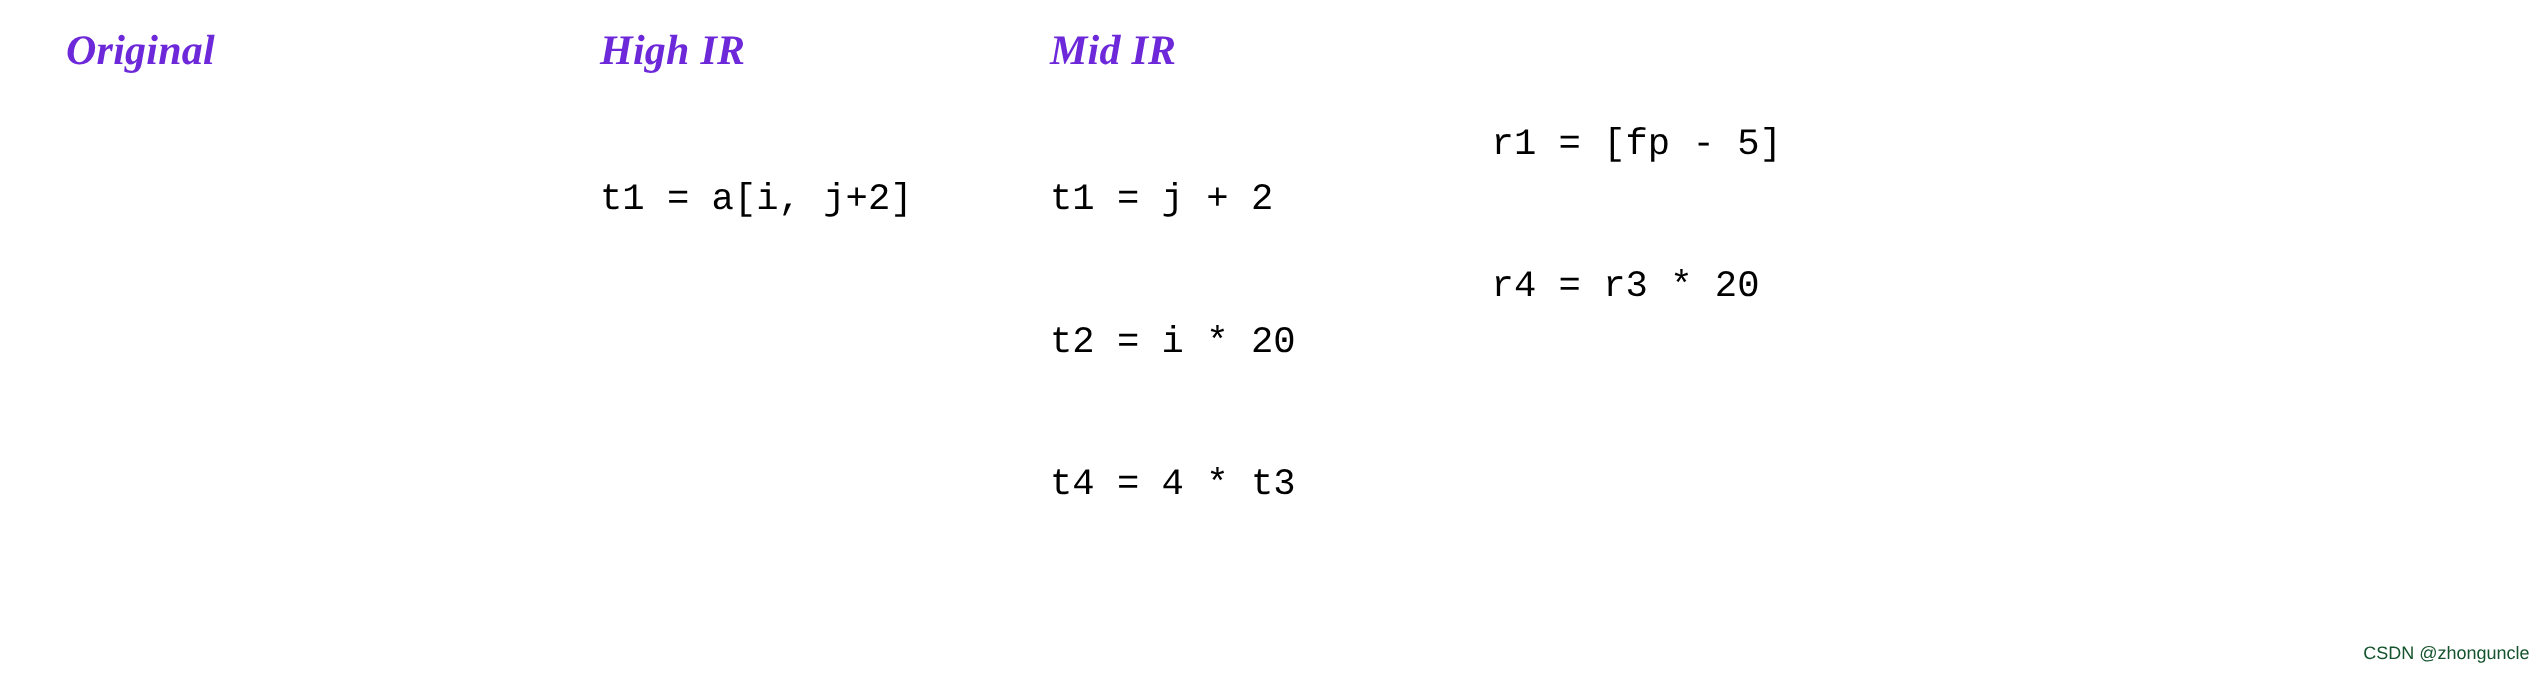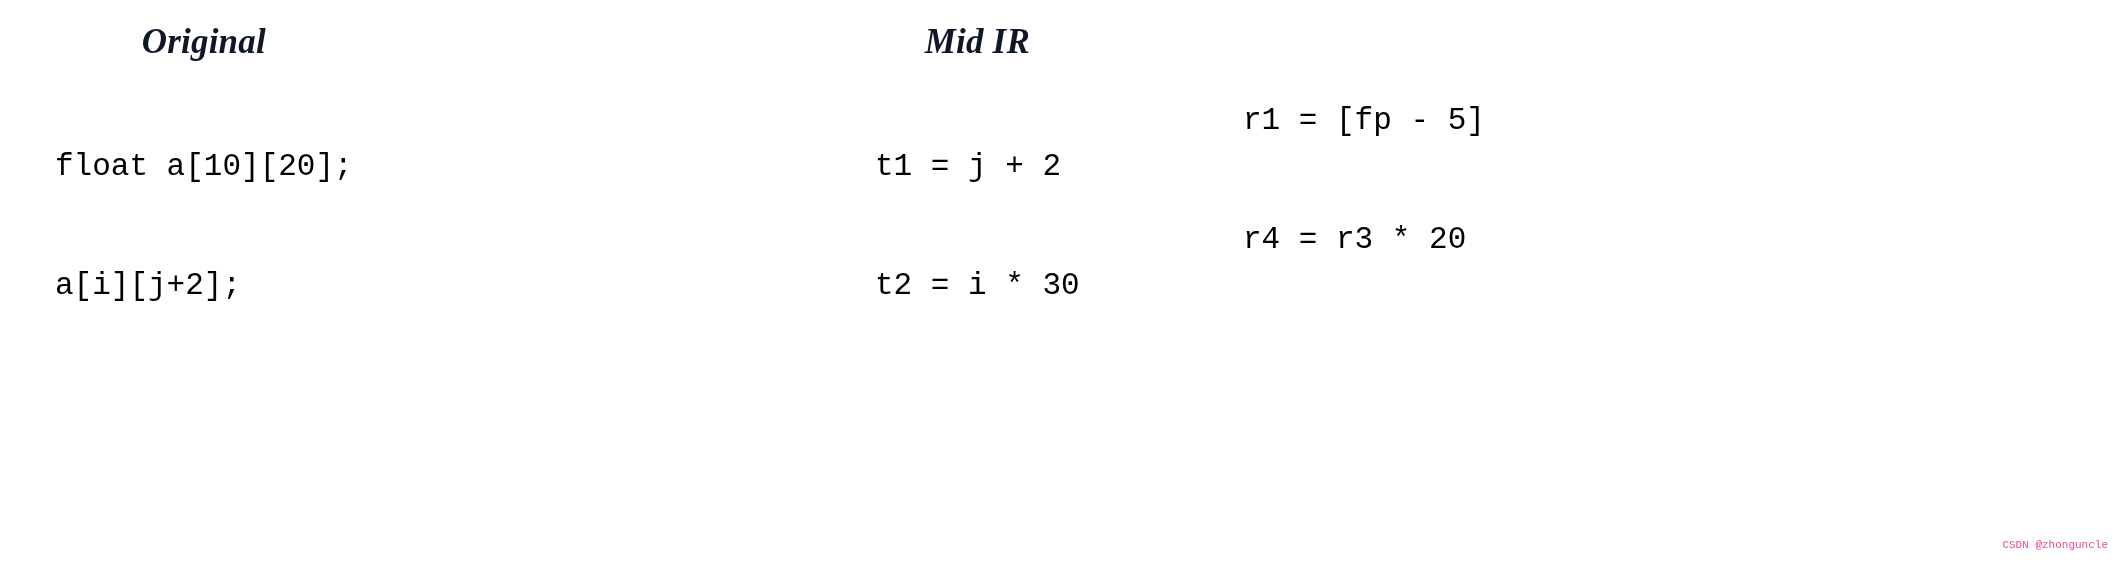--- a/index.html
+++ b/index.html
@@ -33,22 +33,21 @@
 
   .column-title {
     font-family: "Liberation Serif", "DejaVu Serif", serif;
     font-style: italic;
     font-weight: bold;
     font-size: 35px;
     line-height: 40px;
     letter-spacing: 0.2px;
     white-space: nowrap;
     margin: 0 0 6px 0;
-    color: #0f172a;
-    text-align: center;
+    color: #6d28d9;
   }
 
   .code-block {
     font-family: "Liberation Mono", "DejaVu Sans Mono", monospace;
     font-size: 31px;
     line-height: 39.6px;
     font-weight: 400;
     white-space: pre;
     color: #000000;
     margin: 0;
@@ -58,47 +57,50 @@
     white-space: pre;
     display: block;
     height: 39.6px;
     line-height: 39.6px;
   }
 
   .watermark {
     position: absolute;
     right: 12px;
     bottom: 8px;
-    font-family: Liberation Mono, monospace;
-    font-size: 11px;
+    font-family: Liberation Sans, sans-serif;
+    font-size: 15px;
     line-height: 18px;
-    color: #ec4899;
+    color: #14532d;
     white-space: nowrap;
     user-select: none;
   }
 </style>
 </head>
 <body>
 
 <div id="figure-root">
 
   <div class="column col-original">
     <div class="column-title">Original</div>
+  </div>
+
+  <div class="column col-high">
+    <div class="column-title">High IR</div>
     <div class="code-block">
-      <span class="code-line">float a[10][20];</span>
-      <span class="code-line">a[i][j+2];</span>
+      <span class="code-line">t1 = a[i, j+2]</span>
     </div>
   </div>
-
 
   <div class="column col-mid">
     <div class="column-title">Mid IR</div>
     <div class="code-block">
       <span class="code-line">t1 = j + 2</span>
-      <span class="code-line">t2 = i * 30</span>
+      <span class="code-line">t2 = i * 20</span>
+      <span class="code-line">t4 = 4 * t3</span>
       
       
       
     </div>
   </div>
 
   <div class="column col-low">
     <div class="code-block">
       <span class="code-line">r1 = [fp - 5]</span>
       <span class="code-line">r4 = r3 * 20</span>

